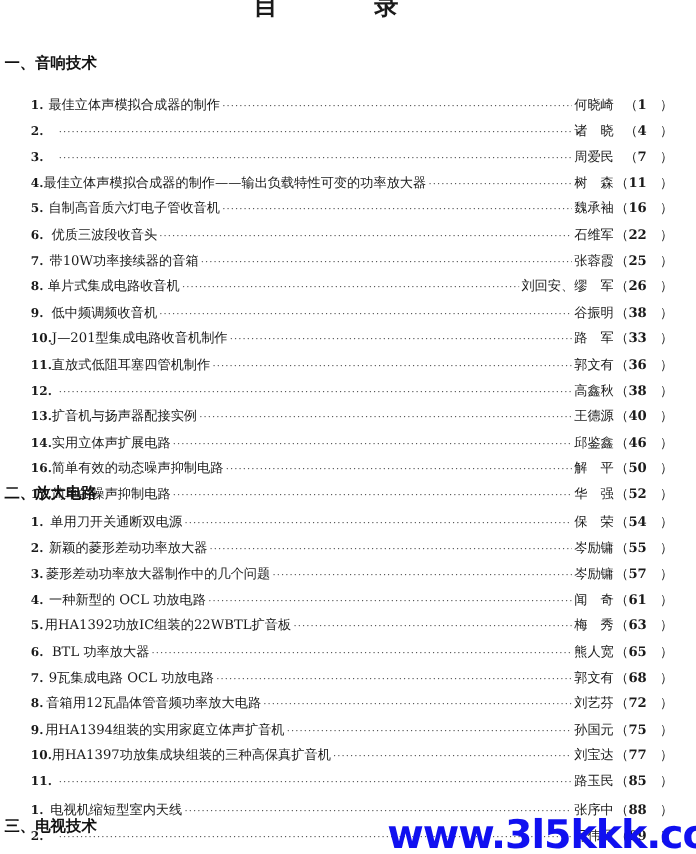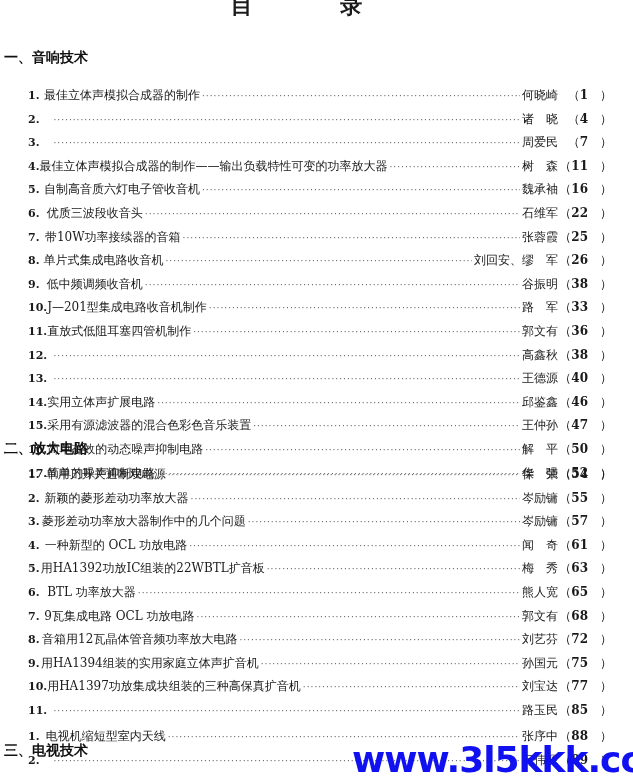--- a/index.html
+++ b/index.html
@@ -124,37 +124,31 @@
         <span class="toc-page"><span class="paren">（</span><span>36</span><span class="paren">　）</span></span>
       </div>
       <div class="toc-row">
         <span class="toc-num">12.</span>
         <span class="toc-leader"></span>
         <span class="toc-author">高鑫秋</span>
         <span class="toc-page"><span class="paren">（</span><span>38</span><span class="paren">　）</span></span>
       </div>
       <div class="toc-row">
         <span class="toc-num">13.</span>
+        <span class="toc-text">扩音机与扬声器配接实例</span>
         <span class="toc-leader"></span>
         <span class="toc-author">王德源</span>
         <span class="toc-page"><span class="paren">（</span><span>40</span><span class="paren">　）</span></span>
       </div>
       <div class="toc-row">
         <span class="toc-num">14.</span>
         <span class="toc-text">实用立体声扩展电路</span>
         <span class="toc-leader"></span>
         <span class="toc-author">邱鉴鑫</span>
         <span class="toc-page"><span class="paren">（</span><span>46</span><span class="paren">　）</span></span>
-      </div>
-      <div class="toc-row">
-        <span class="toc-num">15.</span>
-        <span class="toc-text">采用有源滤波器的混合色彩色音乐装置</span>
-        <span class="toc-leader"></span>
-        <span class="toc-author">王仲孙</span>
-        <span class="toc-page"><span class="paren">（</span><span>47</span><span class="paren">　）</span></span>
       </div>
       <div class="toc-row">
         <span class="toc-num">16.</span>
         <span class="toc-text">简单有效的动态噪声抑制电路</span>
         <span class="toc-leader"></span>
         <span class="toc-author">解　平</span>
         <span class="toc-page"><span class="paren">（</span><span>50</span><span class="paren">　）</span></span>
       </div>
       <div class="toc-row">
         <span class="toc-num">17.</span>

